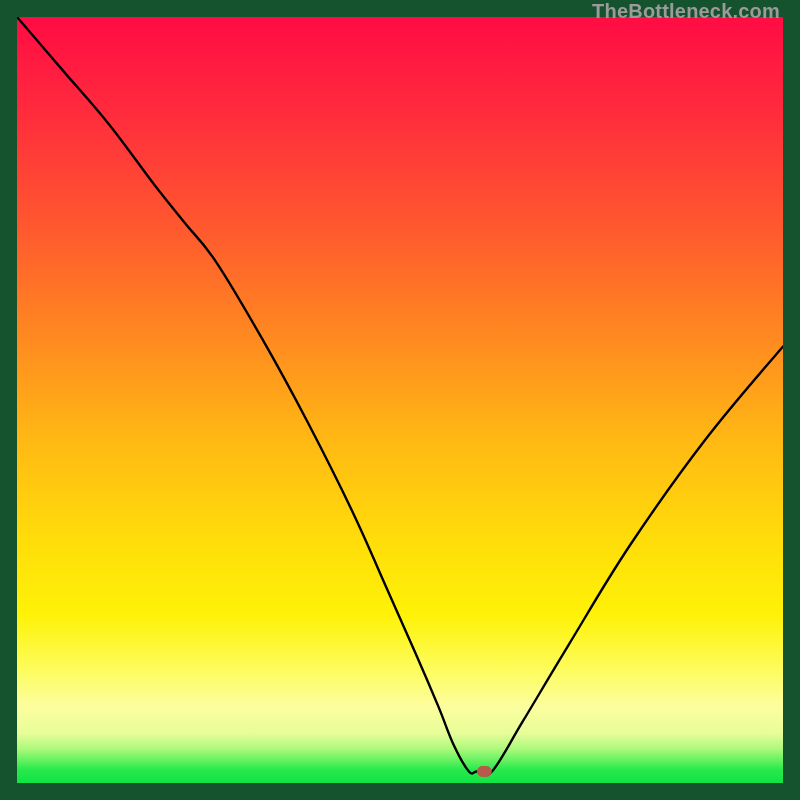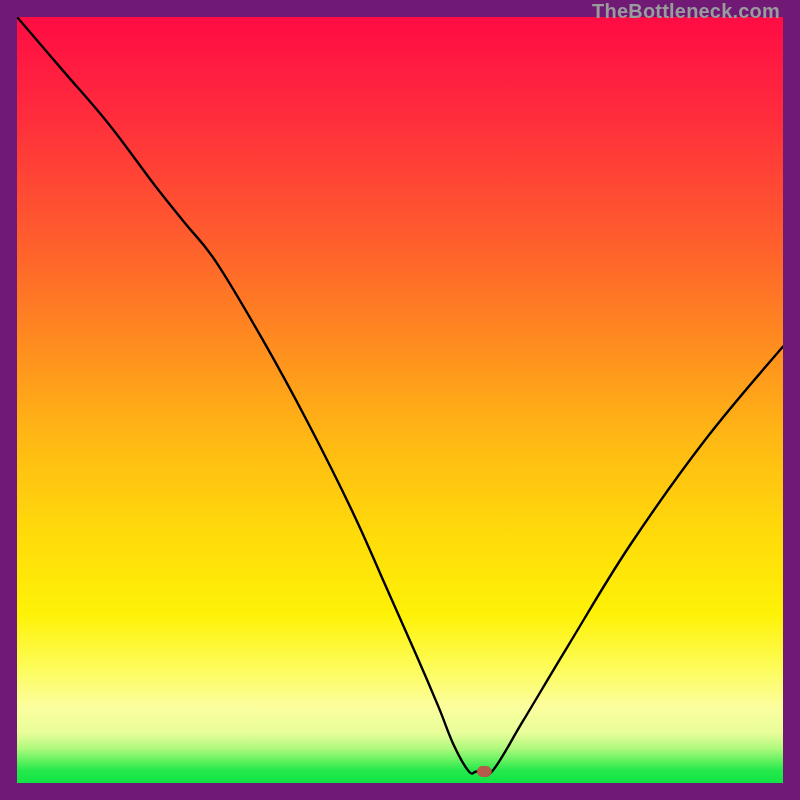--- a/index.html
+++ b/index.html
@@ -6,21 +6,21 @@
     margin: 0;
     padding: 0;
     width: 800px;
     height: 800px;
     overflow: hidden;
     font-family: Arial, Helvetica, sans-serif;
   }
   .outer {
     width: 800px;
     height: 800px;
-    background: #701a75;
+    background: #14532d;
     position: relative;
   }
   .plot {
     position: absolute;
     left: 17px;
     top: 17px;
     width: 766px;
     height: 766px;
     
     background: linear-gradient(

